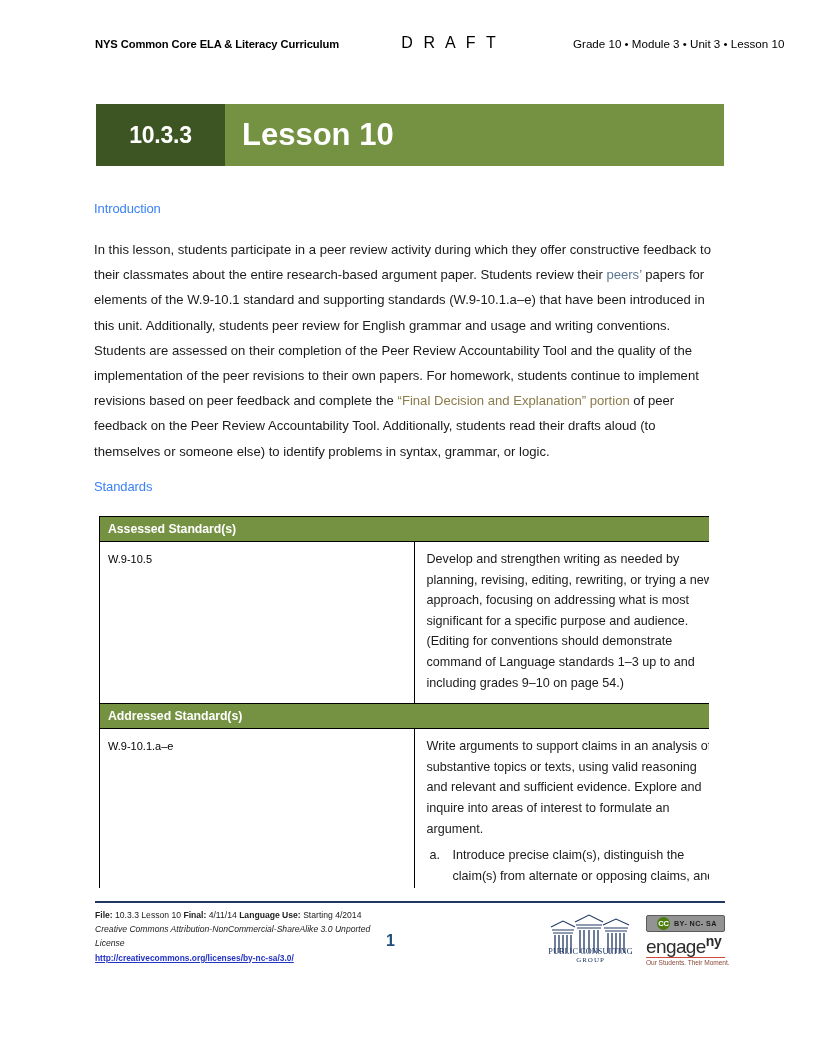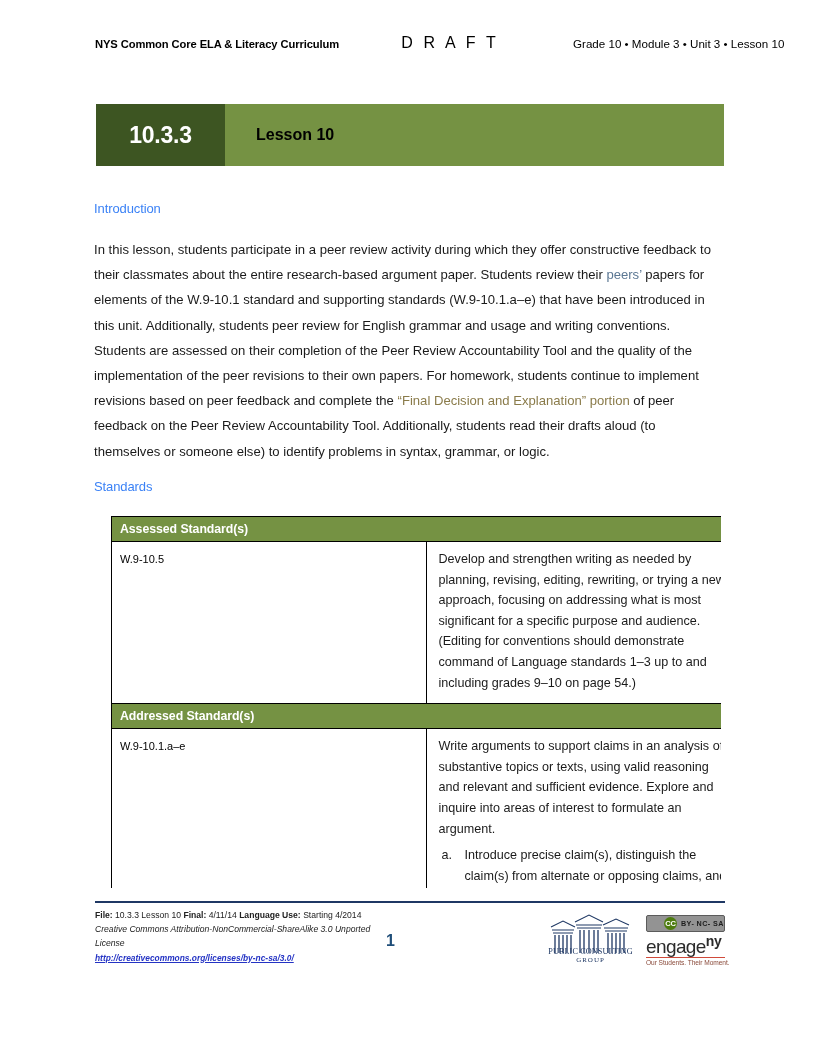--- a/index.html
+++ b/index.html
@@ -69,24 +69,24 @@
     color: #ffffff;
     font-size: 23px;
     font-weight: bold;
     letter-spacing: -0.2px;
   }
   .banner-title {
     flex: 1;
     background: #759243;
     display: flex;
     align-items: center;
-    color: #000000;
-    font-size: 16px;
-    font-weight: bold;
-    padding-left: 31px;
+    color: #ffffff;
+    font-size: 31px;
+    font-weight: bold;
+    padding-left: 17px;
     box-sizing: border-box;
   }
 
   
   .section-heading {
     position: absolute;
     left: 94px;
     font-size: 13px;
     font-weight: normal;
     color: #3b82f6;
@@ -161,21 +161,21 @@
     flex: 0 0 26px;
     padding-left: 3px;
     box-sizing: border-box;
   }
   .ltr-body { flex: 1; }
 
   
   .table-clip {
     position: absolute;
     top: 516px;
-    left: 16px;
+    left: 4px;
     width: 705px;
     height: 372px;
     overflow: hidden;
   }
 
   
   .footer-rule {
     position: absolute;
     top: 901px;
     left: 95px;
@@ -191,21 +191,20 @@
     font-size: 8.6px;
     line-height: 14.2px;
     color: #222222;
   }
   .footer-left .ital { font-style: italic; }
   .footer-left b { font-weight: bold; }
   .footer-link {
     color: #2433c4;
     text-decoration: underline;
     font-weight: bold;
-    font-style: italic;
     font-size: 8.4px;
     text-align: center;
   }
   .page-number {
     position: absolute;
     top: 932px;
     left: 386px;
     font-size: 16px;
     font-weight: bold;
     color: #1f4e79;
@@ -243,21 +242,21 @@
     background: #939393;
     border: 1px solid #5b5b5b;
     border-radius: 2px;
     display: flex;
     align-items: center;
     box-sizing: border-box;
   }
   .cc-circle {
     width: 13px;
     height: 13px;
-    margin-left: 17px;
+    margin-left: 10px;
     border-radius: 50%;
     background: #4d7c0f;
     color: #ffffff;
     font-size: 7.6px;
     font-weight: bold;
     display: flex;
     align-items: center;
     justify-content: center;
     letter-spacing: -0.3px;
   }

